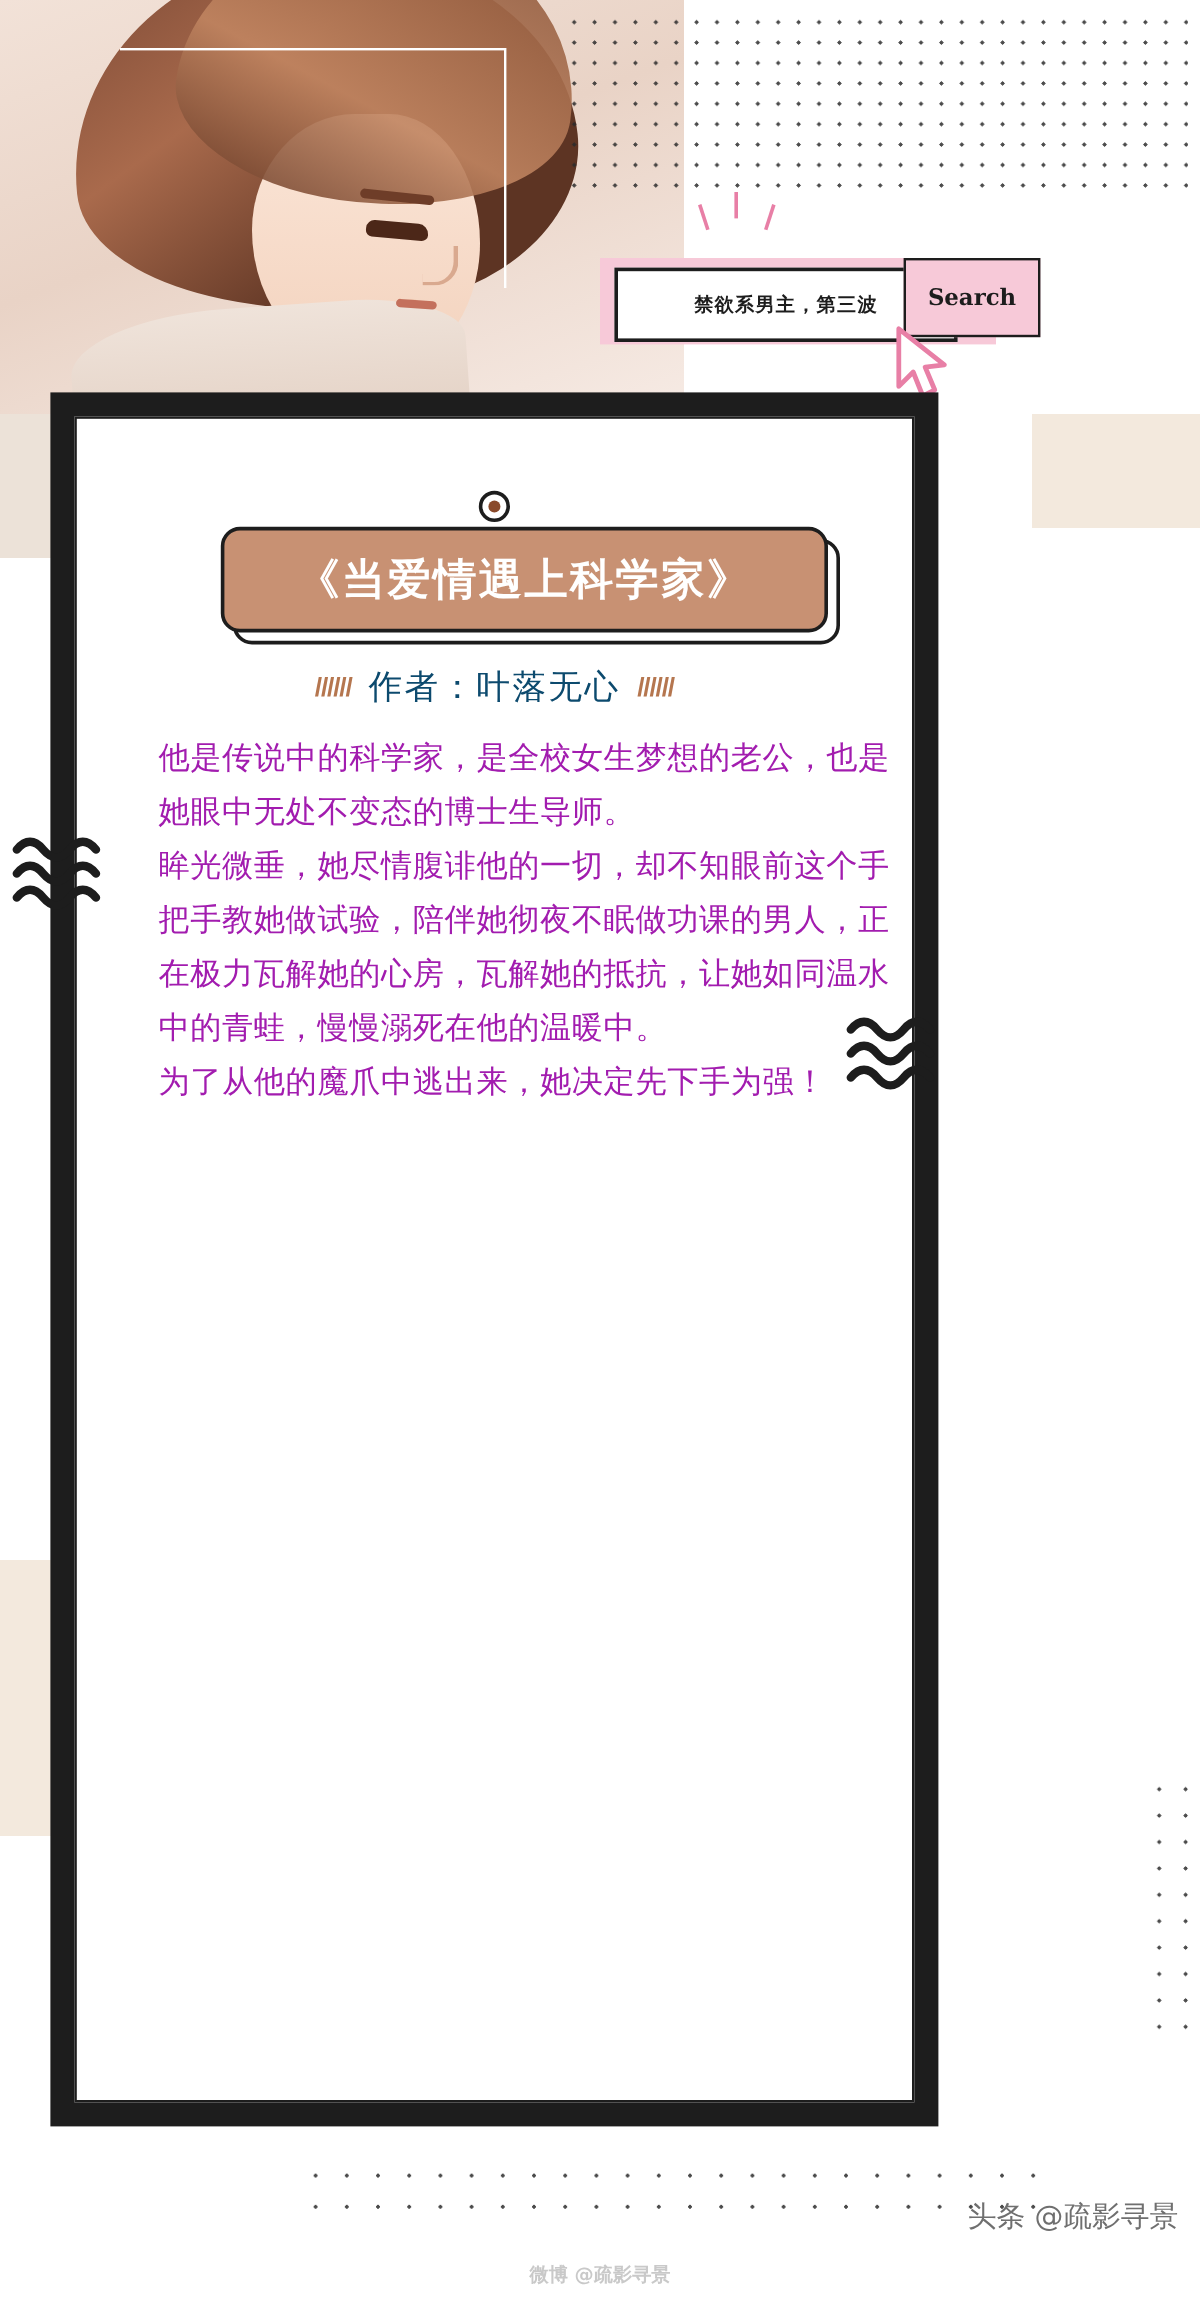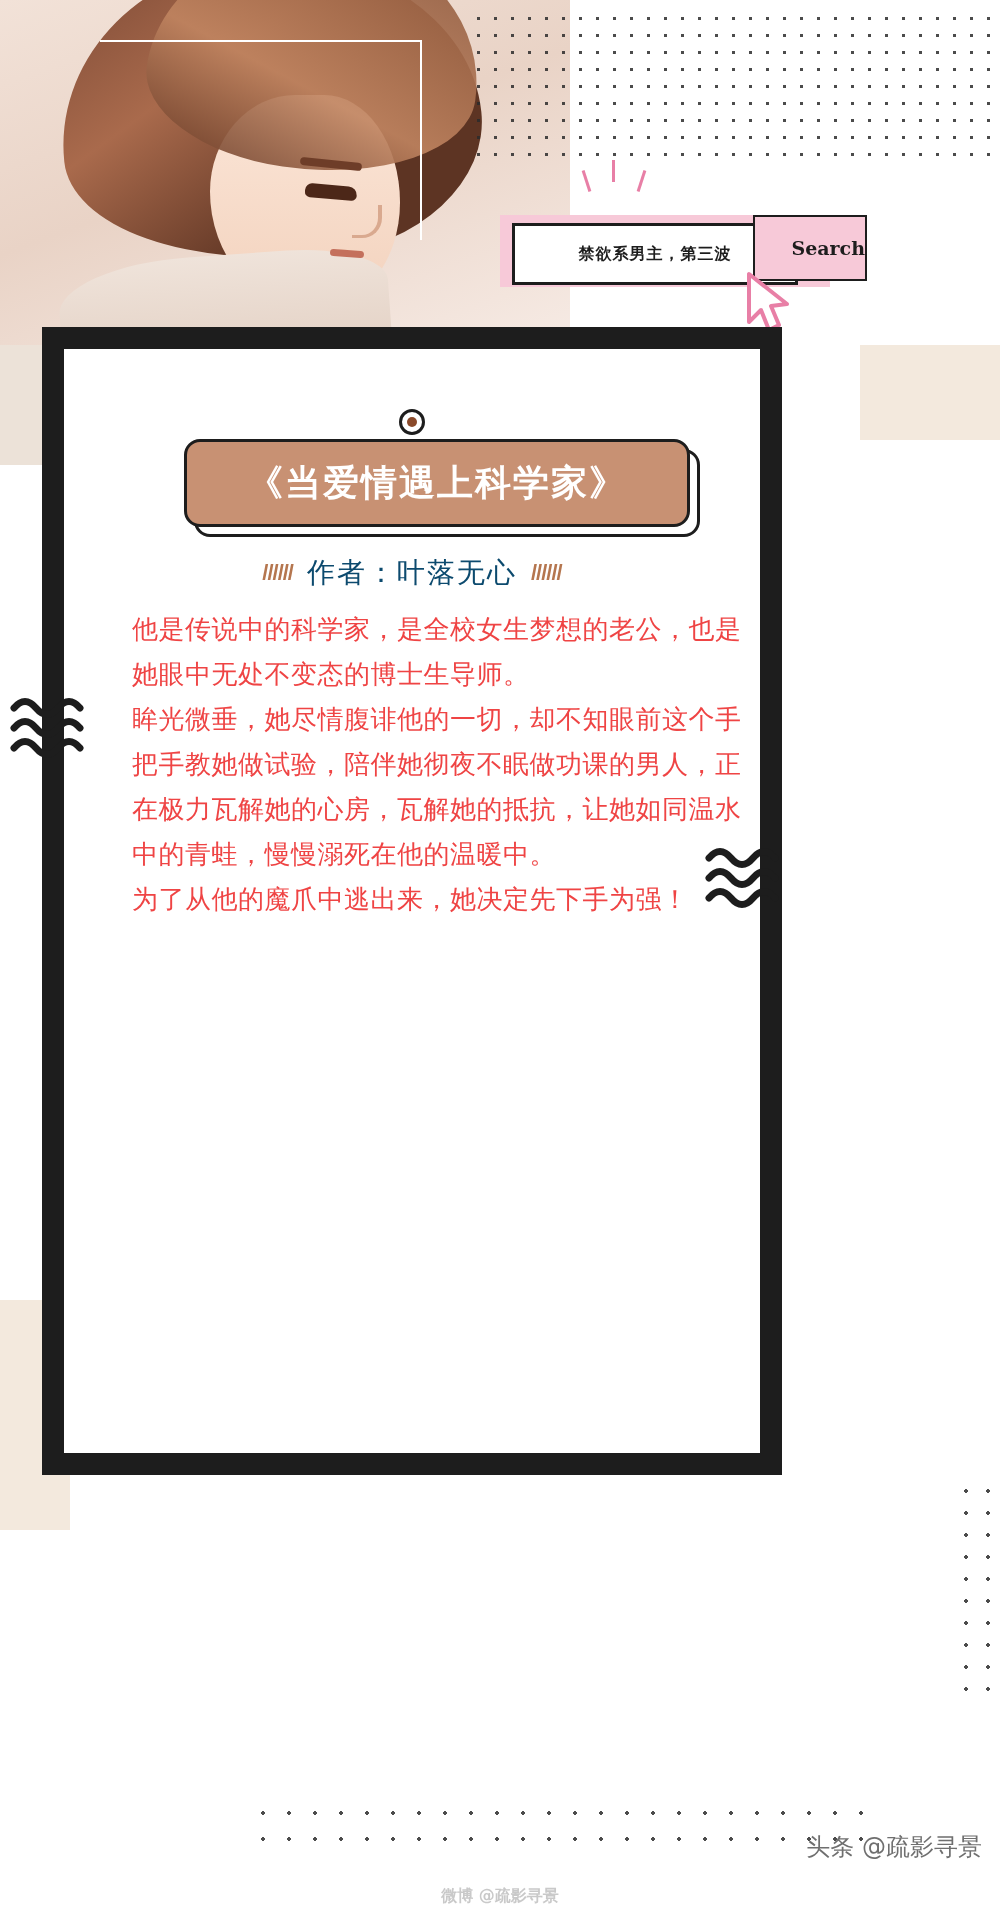--- a/index.html
+++ b/index.html
@@ -173,21 +173,21 @@
     letter-spacing: 1px;
   }
   .search-box {
     position: absolute;
     left: 253px; top: 0px;
     width: 110px; height: 62px;
     background: #f7c9d8;
     border: 2px solid #1d1d1d;
     display: flex;
     align-items: center;
-    justify-content: flex-end;
+    justify-content: center;
   }
   .search-box span {
     font-family: "DejaVu Serif", serif;
     font-weight: bold;
     font-size: 19px;
     color: #1d1d1d;
   }
   .cursor {
     position: absolute;
     left: 243px; top: 55px;
@@ -198,21 +198,21 @@
     background: #e87fa6;
   }
   .t1 { left: 585px; top: 170px; width: 3px; height: 22px; transform: rotate(-18deg); }
   .t2 { left: 612px; top: 160px; width: 3px; height: 22px; }
   .t3 { left: 640px; top: 170px; width: 3px; height: 22px; transform: rotate(18deg); }
 
   
   .card-outer {
     position: absolute;
     left: 42px; top: 327px;
-    width: 740px; height: 1148px;
+    width: 740px; height: 1445px;
     background: #1d1d1d;
   }
   .card-inner {
     position: absolute;
     left: 20px; top: 20px;
     right: 20px; bottom: 20px;
     background: #ffffff;
     border: 2px solid #1d1d1d;
   }
   .cam-dot {
@@ -284,24 +284,24 @@
     font-weight: normal;
     font-size: 28px;
     color: #0c4a6e;
     letter-spacing: 2px;
   }
 
   .blurb {
     position: absolute;
     left: 68px; top: 260px;
     width: 610px;
-    font-family: Liberation Mono, monospace;
+    font-family: Liberation Sans, sans-serif;
     font-size: 26px;
     line-height: 45px;
-    color: #ef4444;
+    color: #a21caf;
     letter-spacing: 0.5px;
   }
   .blurb p { margin: 0; }
 
   
   .wave {
     position: absolute;
     width: 90px; height: 70px;
   }
   .wave-left { left: 10px; top: 690px; }

